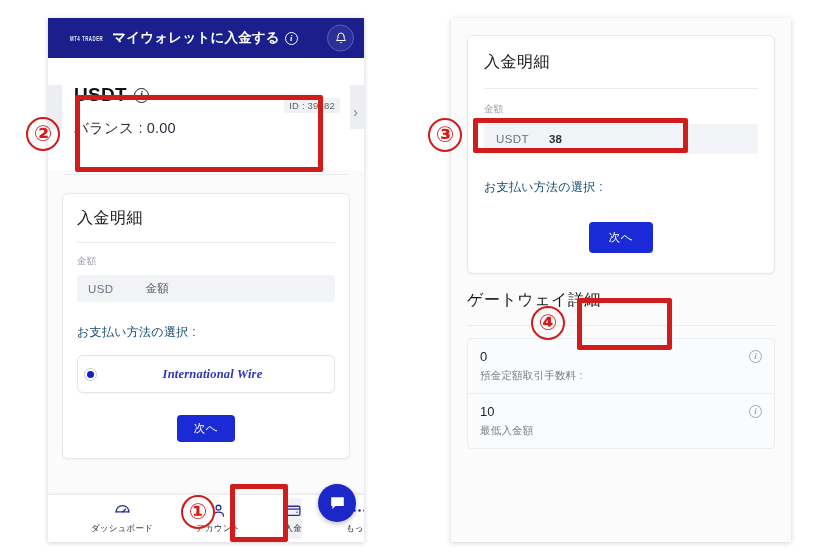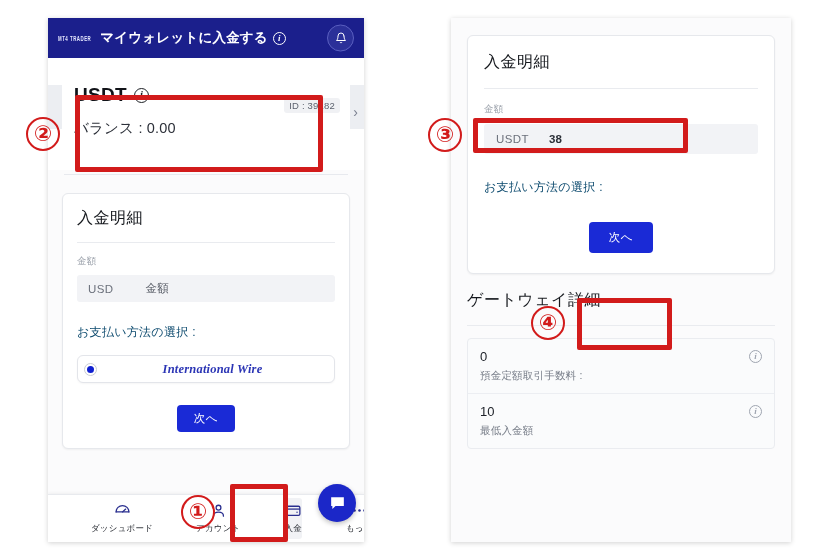--- a/index.html
+++ b/index.html
@@ -18,21 +18,21 @@
     overflow: hidden;
   }
   #panel-left  { left: 48px;  top: 18px;  width: 316px; height: 524px;
                  box-shadow: 0 1px 5px rgba(0,0,0,.18); }
   #panel-right { left: 451px; top: 18px;  width: 340px; height: 524px;
                  box-shadow: 0 1px 5px rgba(0,0,0,.18); }
 
   
   .appbar {
     height: 40px; background: #1b1f8c;
-    display: flex; align-items: center; padding: 0 10px;
+    display: flex; align-items: center; padding: 0 22px;
     position: relative;
   }
   .brand-logo {
     font-size: 4.4px; letter-spacing: .5px; color: #e6e8ff;
     font-weight: 700; white-space: nowrap; transform: scaleY(1.6);
     margin-right: 9px;
   }
   .appbar-title {
     color: #ffffff; font-size: 13.5px; font-weight: 700;
     letter-spacing: .2px; white-space: nowrap;
@@ -222,21 +222,21 @@
 
       <div class="field-label">金額</div>
 
       <div class="amount-input" style="margin-top:7px; height:27px; padding:0 11px; gap:32px;">
         <span class="cur-code">USD</span>
         <span class="cur-val">金額</span>
       </div>
 
       <div class="pay-label" style="margin-top:22px;">お支払い方法の選択 :</div>
 
-      <div class="method-box" style="margin-top:14px; height:28px; padding:0 6px;">
+      <div class="method-box" style="margin-top:14px; height:38px; padding:0 6px;">
         <span class="radio">
             <i></i>
           </span>
         <span class="method-name-wire">International Wire</span>
       </div>
 
       <div style="text-align:center; margin-top:22px;">
         <button class="next-btn" style="padding:6px 17px;">次へ</button>
       </div>
     </div>

